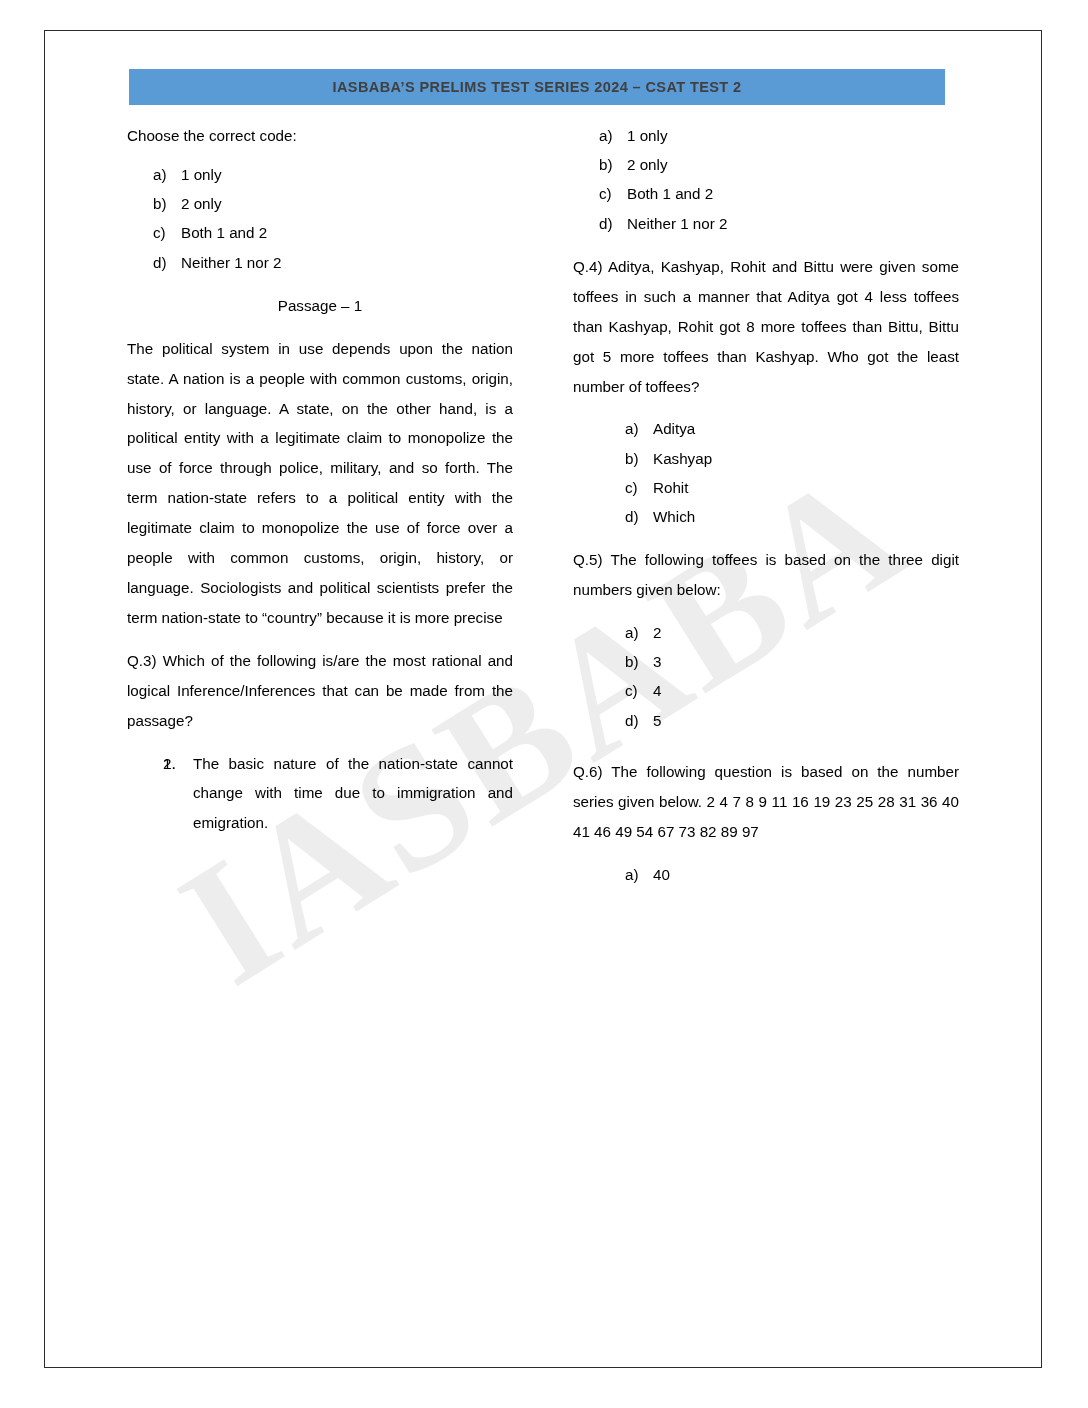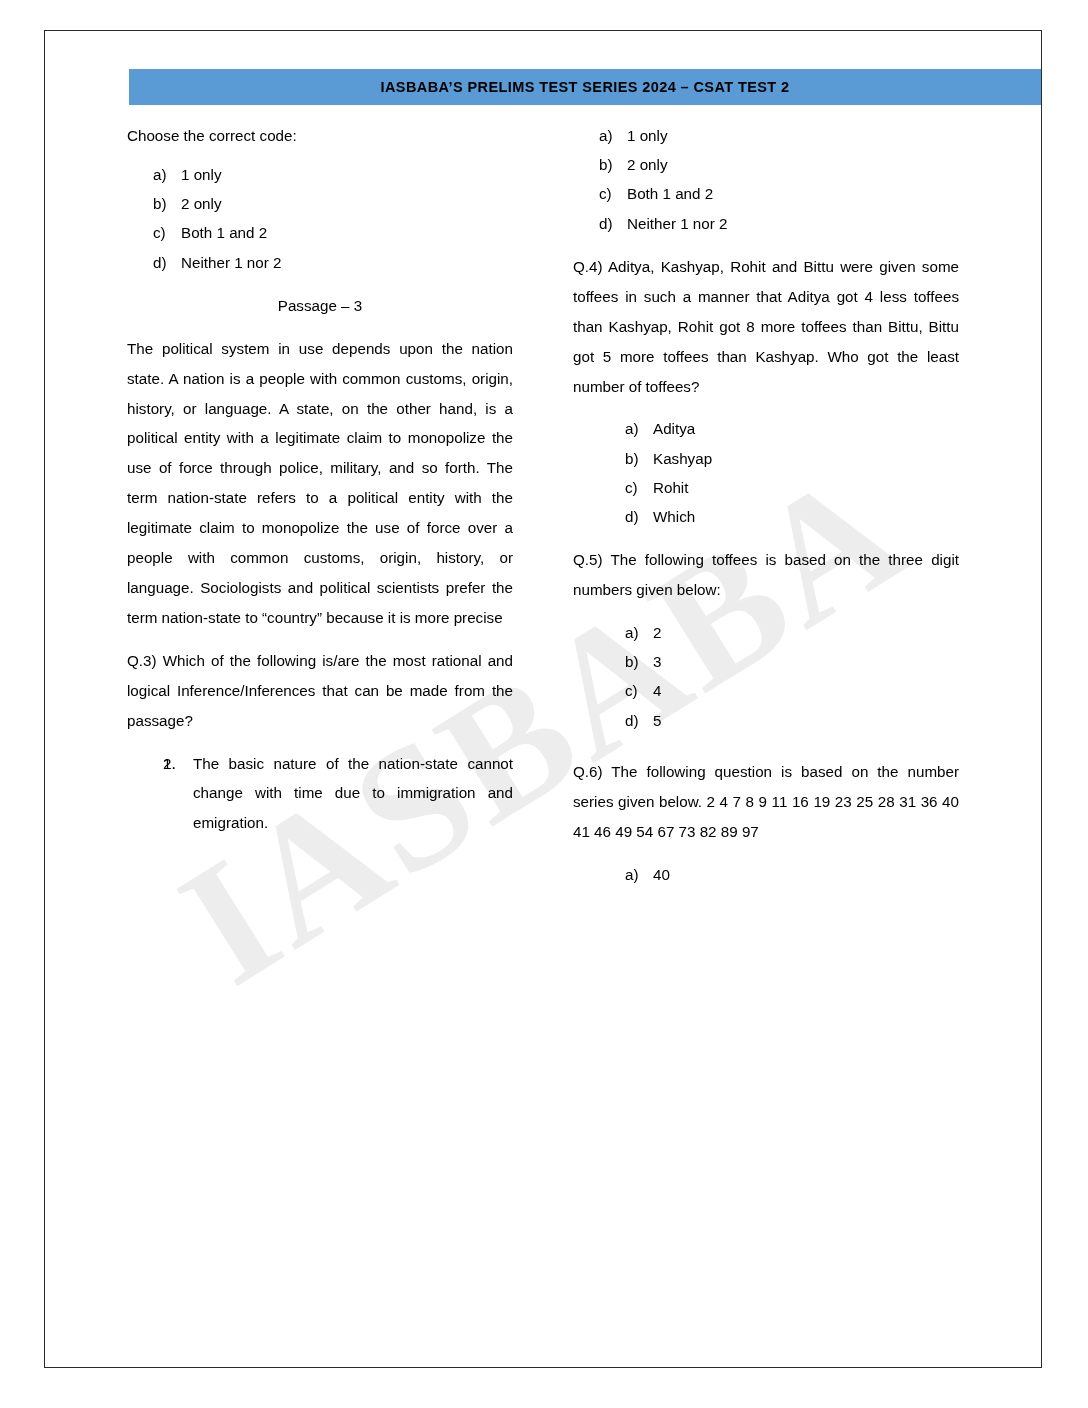--- a/index.html
+++ b/index.html
@@ -38,24 +38,24 @@
     color: rgba(0, 0, 0, 0.07);
     white-space: nowrap;
     pointer-events: none;
     user-select: none;
     z-index: 2;
   }
   .header-bar {
     position: absolute;
     left: 84px;
     top: 38px;
-    width: 912px;
+    width: 816px;
     height: 36px;
     background: #5b9bd5;
-    color: #000000;
+    color: #404040;
     display: flex;
     align-items: center;
     justify-content: center;
     z-index: 3;
   }
   .header-bar span {
     font-size: 14.5px;
     font-weight: bold;
     letter-spacing: 0.4px;
   }
@@ -145,21 +145,21 @@
 
       <p class="bold tight">Choose the correct code:</p>
 
       <ol class="opts">
         <li><span class="lbl">a)</span><span>1 only</span></li>
         <li><span class="lbl">b)</span><span>2 only</span></li>
         <li><span class="lbl">c)</span><span>Both 1 and 2</span></li>
         <li><span class="lbl">d)</span><span>Neither 1 nor 2</span></li>
       </ol>
 
-      <p class="bold center">Passage – 3</p>
+      <p class="bold center">Passage – 1</p>
 
       <p class="just">The political system in use depends upon the nation state. A nation is a people with common customs, origin, history, or language. A state, on the other hand, is a political entity with a legitimate claim to monopolize the use of force through police, military, and so forth. The term nation-state refers to a political entity with the legitimate claim to monopolize the use of force over a people with common customs, origin, history, or language. Sociologists and political scientists prefer the term nation-state to “country” because it is more precise</p>
 
       <p class="bold just">Q.3) Which of the following is/are the most rational and logical Inference/Inferences that  can be made from the passage?</p>
 
       <ol class="numbered">
         <li><span class="lbl">1.</span></li>
         <li><span class="lbl">2.</span><span>The basic nature of the nation-state cannot change with time due to immigration and emigration.</span></li>
       </ol>
 

